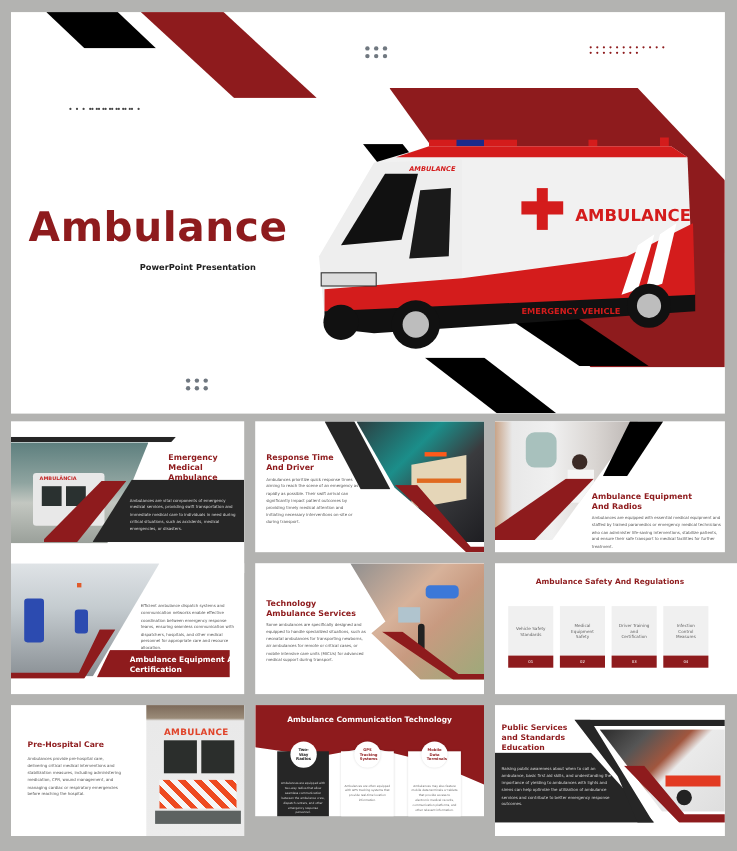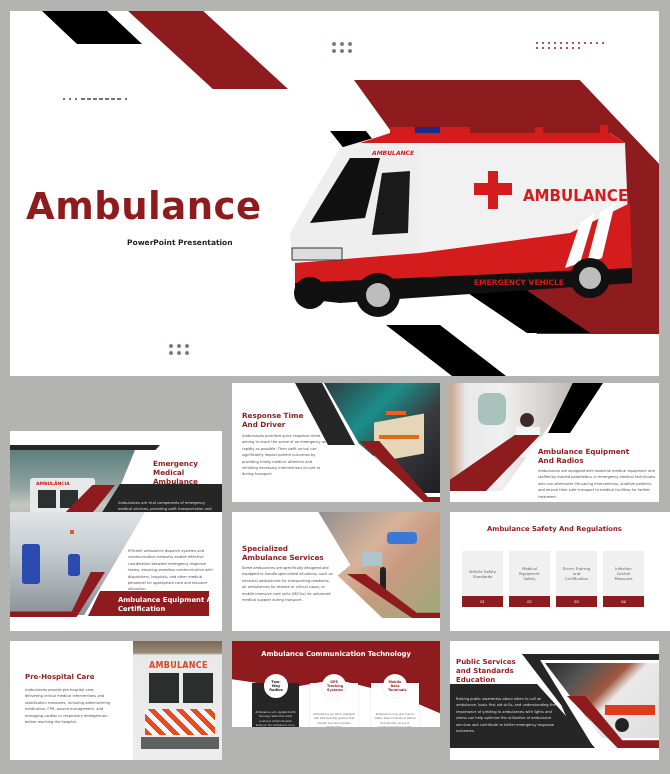--- a/index.html
+++ b/index.html
@@ -129,21 +129,21 @@
     <circle cx="98" cy="172" r="22" fill="#111"></circle>
       <circle cx="98" cy="172" r="12" fill="#bdbdbd"></circle>
     <circle cx="310" cy="155" r="20" fill="#111"></circle>
       <circle cx="310" cy="155" r="11" fill="#bdbdbd"></circle>
     <circle cx="30" cy="170" r="16" fill="#111"></circle>
 
     <rect x="12" y="125" width="50" height="12" fill="#ddd" stroke="#333" stroke-width="1"></rect>
   </svg>
 </div>
 
-<div class="slide" style="left:10px;top:383px;width:212px;height:138px;margin-top:48px;">
+<div class="slide" style="left:10px;top:383px;width:212px;height:138px;">
   <div class="abs dark" style="left:0;top:14px;width:150px;height:5px;clip-path:polygon(0 0,100% 0,97% 100%,0 100%);"></div>
   <div class="photo" style="left:0;top:19px;width:125px;height:92px;background:linear-gradient(180deg,#5d7f7e 0%,#8fa4a0 40%,#c3c7c1 60%,#9aa09a 100%);clip-path:polygon(0 0,100% 0,70% 100%,0 100%);">
     <div class="abs" style="left:20px;top:28px;width:65px;height:48px;background:#e8e8e8;border-radius:3px;"></div>
     <div class="abs" style="left:26px;top:31px;font-size:4.5px;color:#c21f1f;font-weight:bold;">AMBULÂNCIA</div>
     <div class="abs" style="left:28px;top:40px;width:18px;height:18px;background:#2a3130;"></div>
     <div class="abs" style="left:50px;top:40px;width:18px;height:18px;background:#2a3130;"></div>
   </div>
   <div class="abs red" style="left:30px;top:54px;width:75px;height:56px;clip-path:polygon(70% 0,100% 0,40% 100%,0 100%,0 95%);"></div>
   <div class="abs dark" style="left:74px;top:53px;width:138px;height:57px;clip-path:polygon(26% 0,100% 0,100% 100%,0 100%);"></div>
   <div class="abs title-red" style="left:143px;top:28px;font-size:7.2px;line-height:9px;">
@@ -199,21 +199,21 @@
 </div>
 
 <div class="slide" style="left:232px;top:512px;width:208px;height:119px;">
   <div class="photo" style="left:80px;top:0;width:128px;height:106px;background:linear-gradient(135deg,#8a8d8f 0%,#d7b29a 40%,#c89a80 60%,#9caa7a 100%);clip-path:polygon(5% 0,100% 0,100% 100%,55% 100%,20% 60%,30% 50%);">
     <div class="abs" style="left:75px;top:20px;width:30px;height:12px;background:#3c78d8;border-radius:4px;"></div>
     <div class="abs" style="left:50px;top:40px;width:20px;height:14px;background:#b0c4ce;"></div>
     <div class="abs" style="left:68px;top:55px;width:6px;height:30px;background:#222;border-radius:3px;"></div>
   </div>
   <div class="abs red" style="left:115px;top:62px;width:93px;height:44px;clip-path:polygon(0 0,20% 0,75% 88%,100% 88%,100% 100%,70% 100%);"></div>
   <div class="abs title-red" style="left:10px;top:32px;font-size:7.2px;line-height:9px;">
-    <div>Specialized</div>
+    <div>Technology</div>
       <div>Ambulance Services</div>
   </div>
   <div class="abs body-txt" style="left:10px;top:53px;width:92px;">Some ambulances are specifically designed and equipped to handle specialized situations, such as neonatal ambulances for transporting newborns, air ambulances for remote or critical cases, or mobile intensive care units (MICUs) for advanced medical support during transport.</div>
 </div>
 
 <div class="slide" style="left:450px;top:512px;width:235px;height:119px;">
   <div class="abs title-red" style="left:0;top:13px;width:209px;text-align:center;font-size:6.8px;">Ambulance Safety And Regulations</div>
   <div class="abs" style="left:12px;top:39px;display:flex;gap:6px;">
     <div style="width:41px;">
       <div style="height:45px;background:#f0f0f0;font-size:3.8px;color:#666;display:flex;align-items:center;justify-content:center;text-align:center;padding:0 6px;">Vehicle Safety Standards</div>
@@ -239,21 +239,21 @@
   <div class="abs body-txt" style="left:15px;top:46px;width:88px;">Ambulances provide pre-hospital care, delivering critical medical interventions and stabilization measures, including administering medication, CPR, wound management, and managing cardiac or respiratory emergencies before reaching the hospital.</div>
   <div class="photo" style="left:123px;top:0;width:89px;height:119px;background:linear-gradient(180deg,#7c6a5a 0%,#9a8b78 10%,#e9e9e9 12%,#ececec 100%);">
     <div class="abs" style="left:16px;top:20px;font-size:8px;font-weight:bold;color:#e0442a;letter-spacing:0.3px;">AMBULANCE</div>
     <div class="abs" style="left:16px;top:32px;width:30px;height:30px;background:#2b2e2c;"></div>
     <div class="abs" style="left:50px;top:32px;width:30px;height:30px;background:#2b2e2c;"></div>
     <div class="abs" style="left:12px;top:68px;width:70px;height:26px;background:repeating-linear-gradient(45deg,#ee4a20 0 5px,#f6f6f6 5px 10px);"></div>
     <div class="abs" style="left:8px;top:96px;width:78px;height:12px;background:#5d6261;"></div>
   </div>
 </div>
 
-<div class="slide" style="left:232px;top:641px;width:208px;height:86px;">
+<div class="slide" style="left:232px;top:641px;width:208px;height:101px;">
   <div class="abs red" style="left:0;top:0;width:208px;height:85px;clip-path:polygon(0 0,100% 0,100% 85%,78% 62%,50% 45%,28% 55%,0 45%);"></div>
   <div class="abs" style="left:0;top:9px;width:208px;text-align:center;font-size:6.8px;color:#fff;font-weight:bold;">Ambulance Communication Technology</div>
 
   <div class="abs dark" style="left:20px;top:42px;width:47px;height:63px;"></div>
   <div class="abs" style="left:78px;top:42px;width:48px;height:63px;background:#fff;box-shadow:0 0 2px rgba(0,0,0,0.15);"></div>
   <div class="abs" style="left:139px;top:42px;width:48px;height:63px;background:#fff;box-shadow:0 0 2px rgba(0,0,0,0.15);"></div>
 
   <div class="abs" style="left:32px;top:33px;width:24px;height:24px;border-radius:50%;background:#fff;display:flex;align-items:center;justify-content:center;text-align:center;">
     <span style="font-size:3.6px;font-weight:bold;color:#222;width:14px;line-height:4.2px;">Two-Way Radios</span>
   </div>

